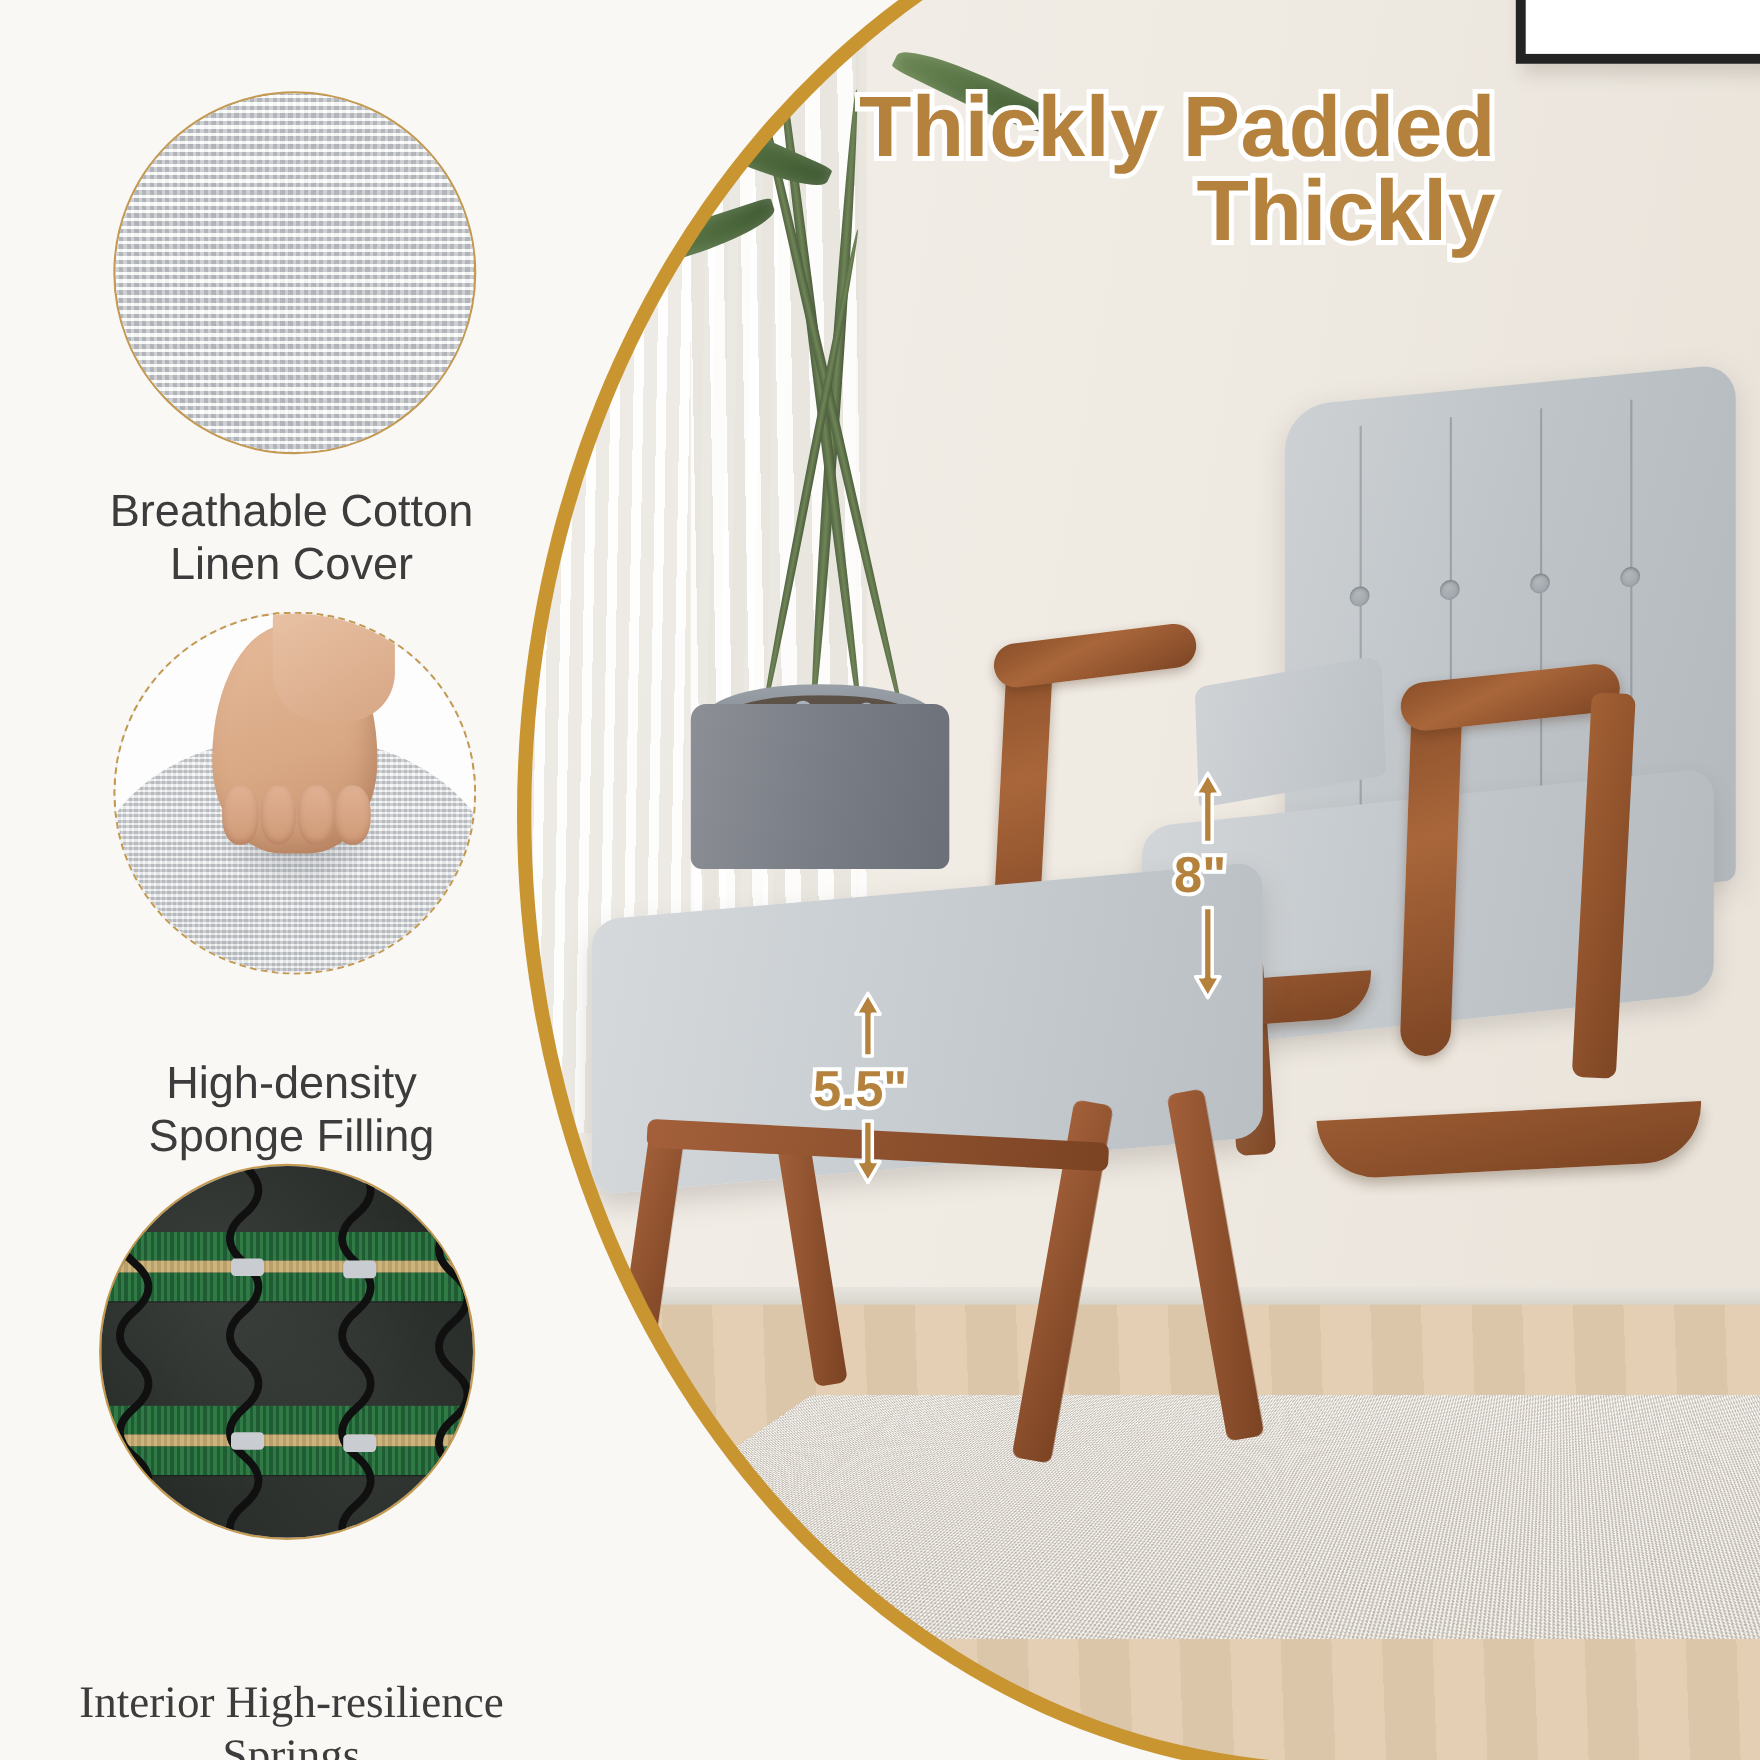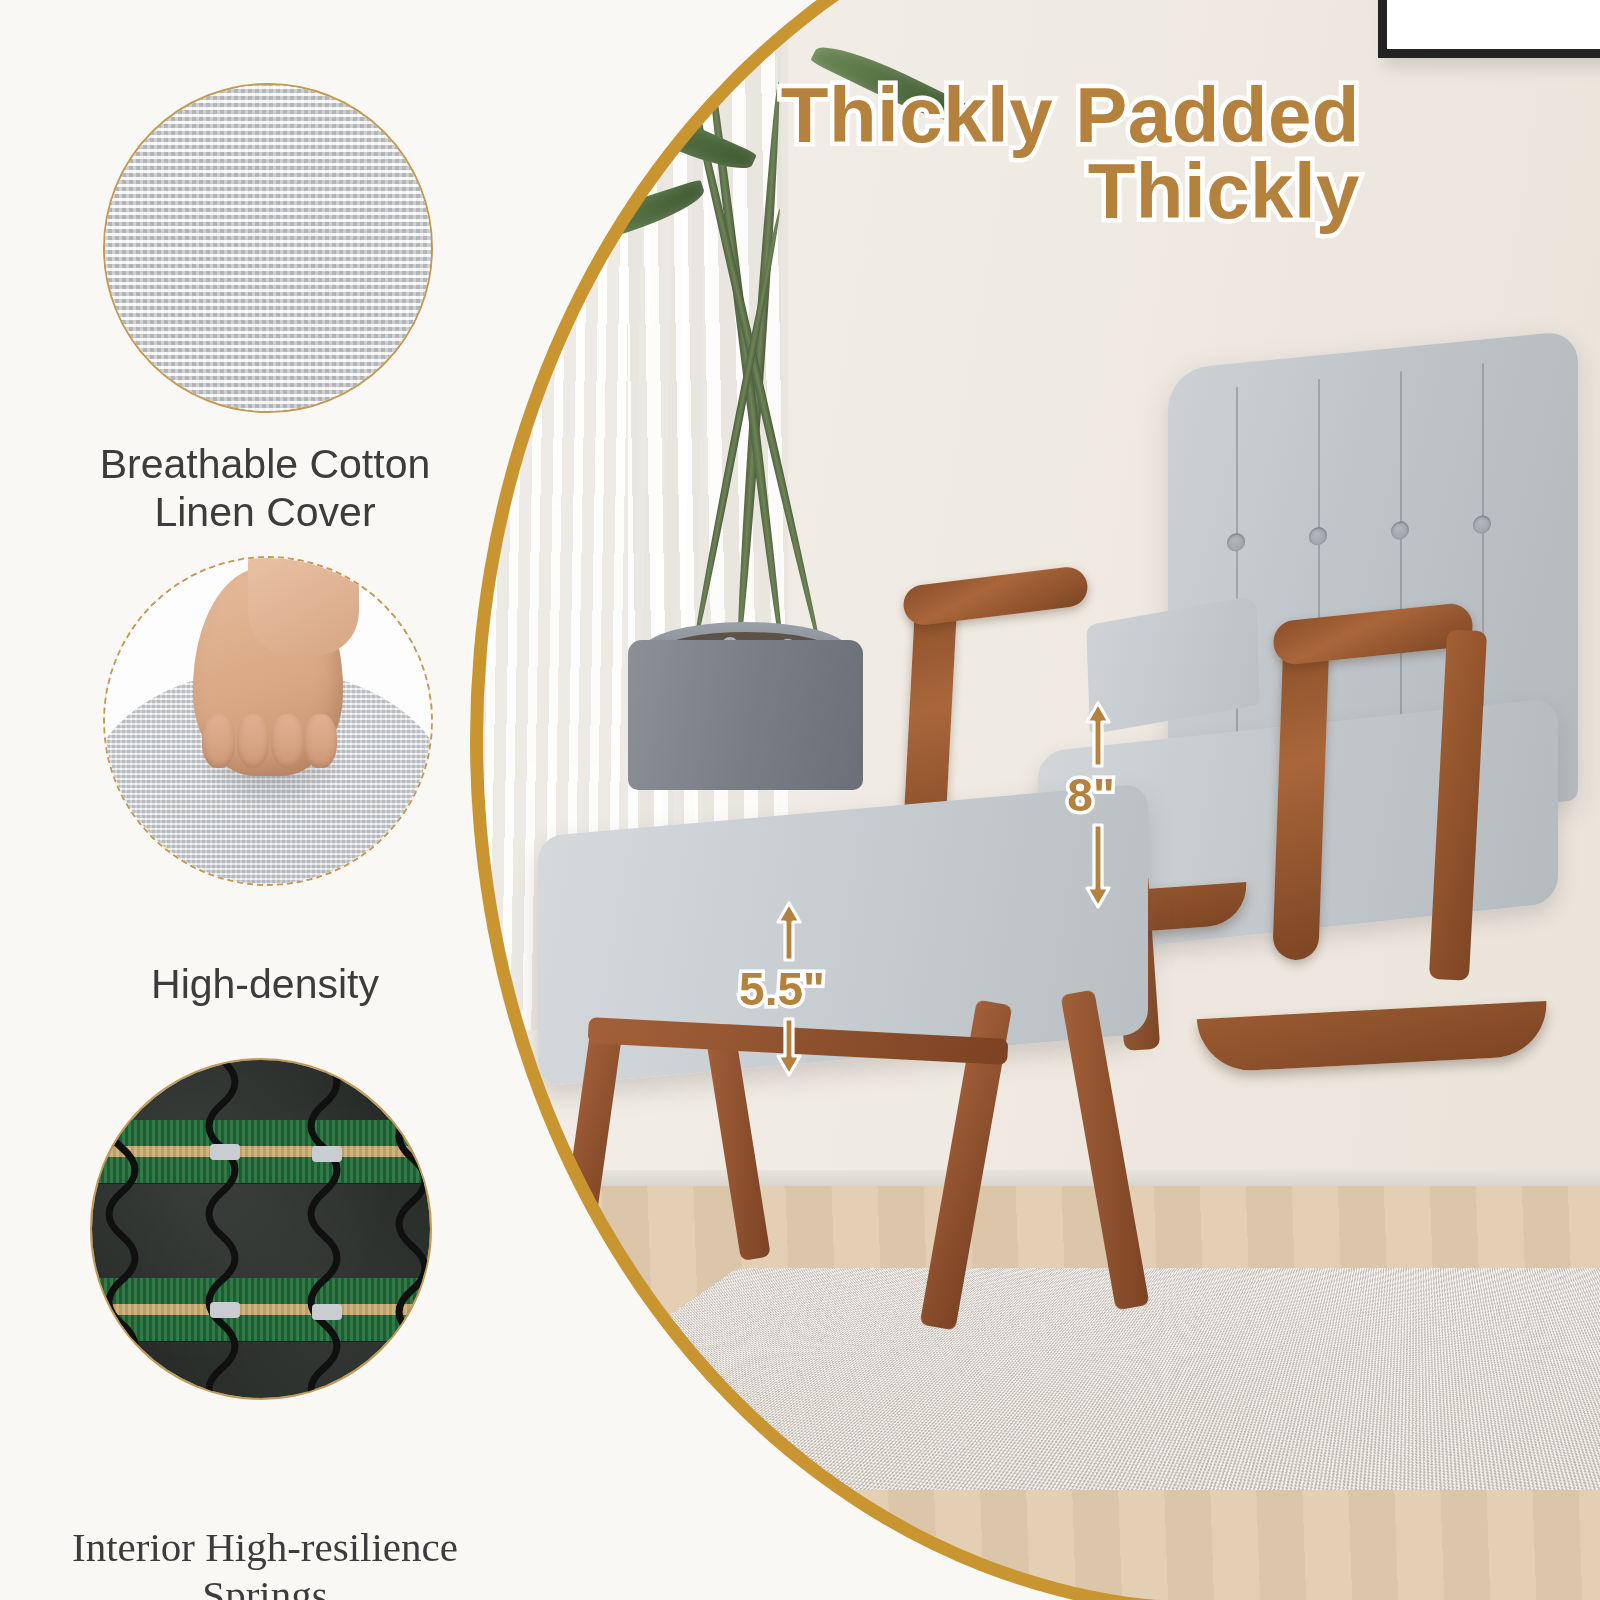--- a/index.html
+++ b/index.html
@@ -391,20 +391,21 @@
         <div class="knuckle" style="left:6%;"></div>
         <div class="knuckle" style="left:29%;"></div>
         <div class="knuckle" style="left:52%;"></div>
         <div class="knuckle" style="left:74%;"></div>
       </div>
       <div class="wrist"></div>
     </div>
   </div>
   <div class="cap" style="left:30px;top:960px;width:470px;">
     <span>High-density</span><br>
+    <span>Sponge Filling</span>
   </div>
 
   <div class="circ solid" style="left:90px;top:1058px;width:338px;height:338px;">
     <div class="spring-scene">
       <div class="webbing" style="top:60px;"></div>
       <div class="webbing tan" style="top:86px;"></div>
       <div class="webbing" style="top:97px;"></div>
       <div class="webbing" style="top:218px;"></div>
       <div class="webbing tan" style="top:244px;"></div>
       <div class="webbing" style="top:255px;"></div>

